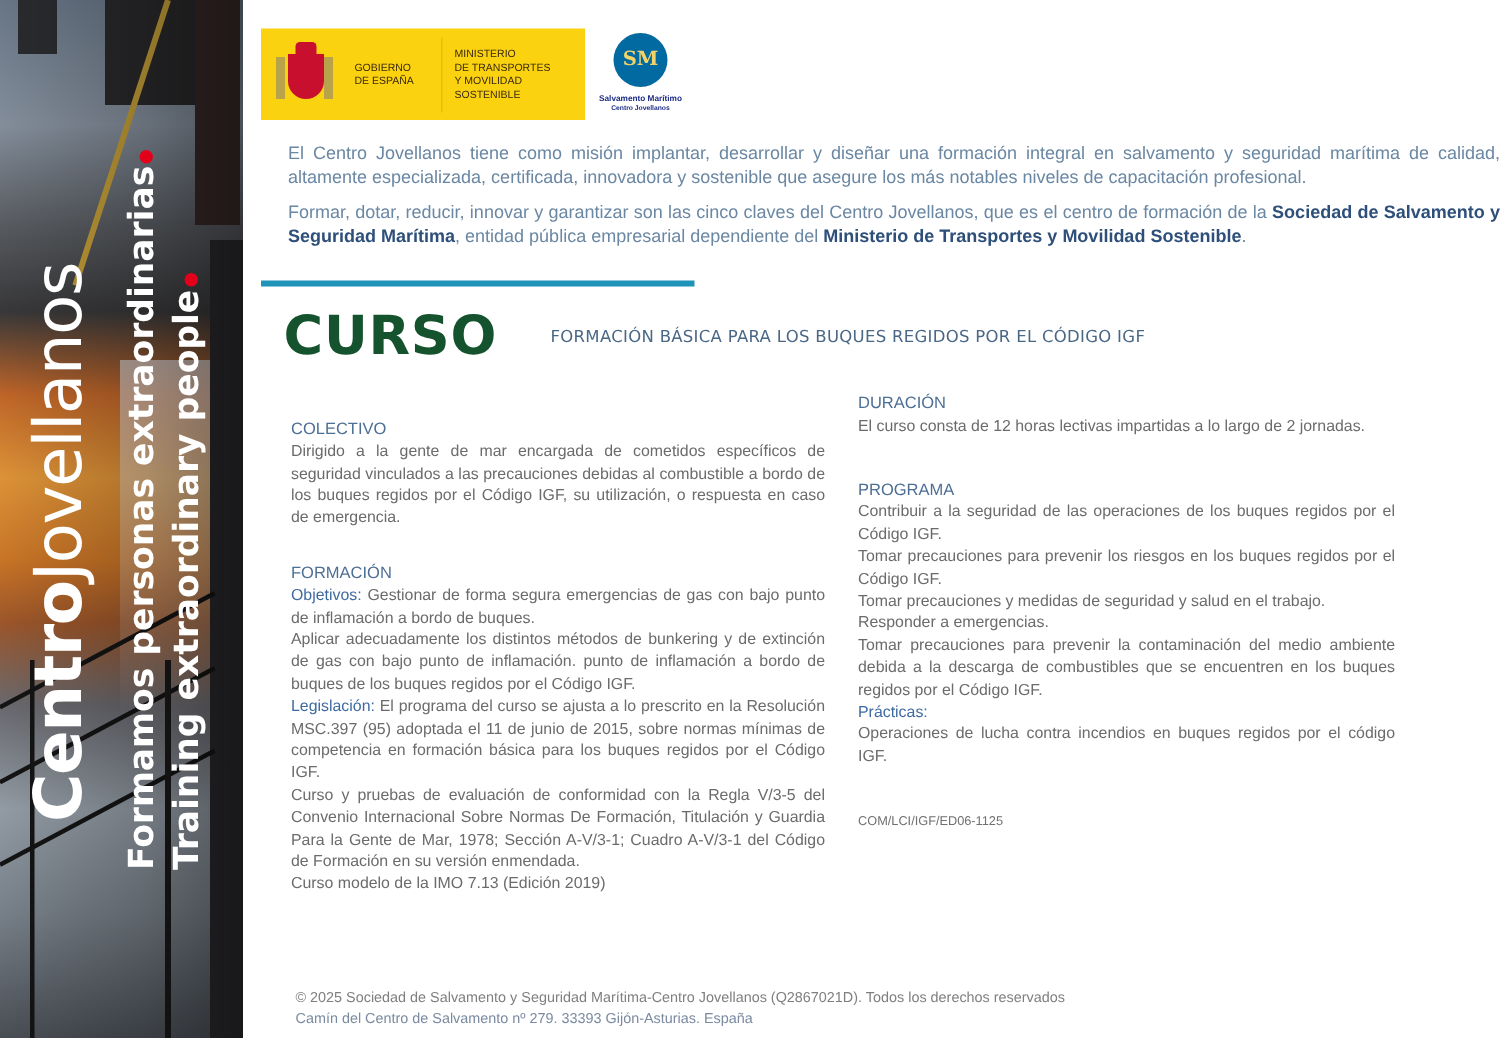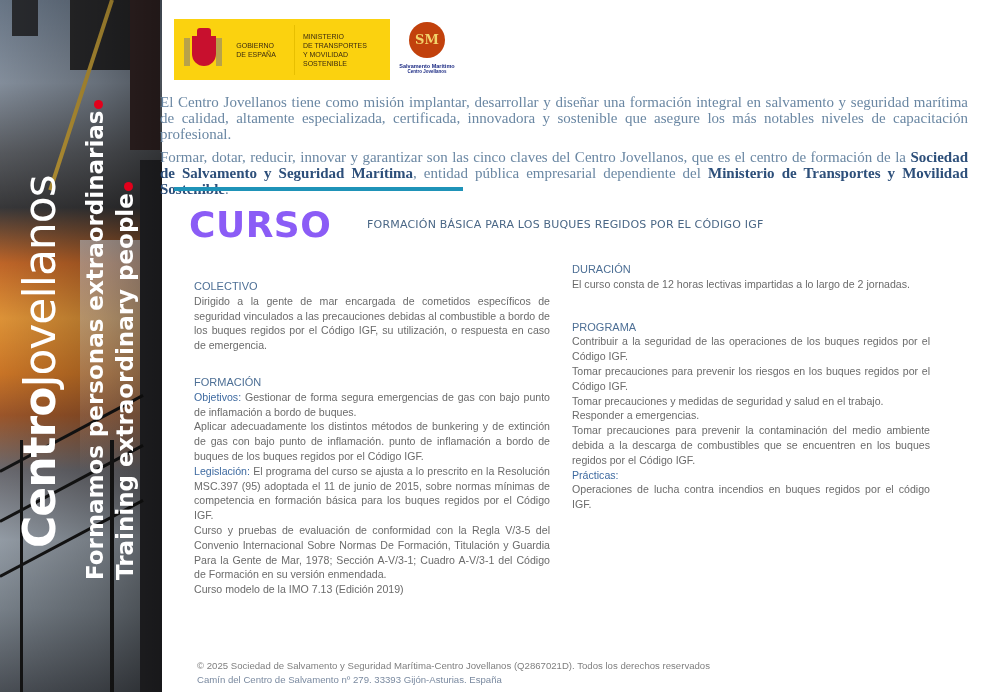--- a/index.html
+++ b/index.html
@@ -51,33 +51,33 @@
   }
   .gov-logo .shield .crown { position: absolute; left: 13px; top: 0; width: 14px; height: 8px; background: #c8102e; border-radius: 3px 3px 0 0; }
   .gov-logo .shield .body { position: absolute; left: 8px; top: 8px; width: 24px; height: 30px; background: #c8102e; border-radius: 0 0 12px 12px; }
   .gov-logo .shield .pill1 { position: absolute; left: 0; top: 10px; width: 6px; height: 28px; background: #b8a24a; }
   .gov-logo .shield .pill2 { position: absolute; right: 0; top: 10px; width: 6px; height: 28px; background: #b8a24a; }
   .gov-logo .gov-text { font-size: 7px; line-height: 9px; color: #3a2a10; margin-left: 14px; width: 52px; }
   .gov-logo .divider { width: 1px; height: 50px; background: #e7bf00; margin: 0 8px; }
   .gov-logo .min-text { font-size: 7px; line-height: 9px; color: #3a2a10; }
 
   .sm-logo { position: absolute; left: 396px; top: 22px; width: 62px; height: 58px; text-align: center; }
-  .sm-logo .circle { width: 36px; height: 36px; margin: 0 auto; border-radius: 50%; background: #c2410c; color: #f2d36a; font-family: "DejaVu Serif", serif; font-size: 13px; line-height: 36px; font-weight: bold; }
+  .sm-logo .circle { width: 36px; height: 36px; margin: 0 auto; border-radius: 50%; background: #0369a1; color: #f2d36a; font-family: "DejaVu Serif", serif; font-size: 13px; line-height: 36px; font-weight: bold; }
   .sm-logo .l1 { font-size: 5.5px; font-weight: bold; color: #1c2b84; margin-top: 5px; white-space: nowrap; }
   .sm-logo .l2 { font-size: 4.5px; font-weight: bold; color: #1c2b84; white-space: nowrap; }
 
   
-  .intro { position: absolute; left: 160px; top: 94px; width: 808px; font-size: 15px; line-height: 16px; color: #6a87a3; text-align: justify; font-family: Liberation Serif, serif; }
+  .intro { position: absolute; left: 192px; top: 94px; width: 808px; font-size: 12px; line-height: 16px; color: #6a87a3; text-align: justify; }
   .intro p { margin-bottom: 7px; }
   .intro .strong { color: #2d4f7a; font-weight: bold; }
 
   .rule { position: absolute; left: 174px; top: 187px; width: 289px; height: 4px; background: #1f93b8; }
 
   
-  .curso { position: absolute; left: 189px; top: 204px; font-family: "DejaVu Sans", sans-serif; font-weight: bold; font-size: 36px; color: #8b5cf6; letter-spacing: 0.5px; }
+  .curso { position: absolute; left: 189px; top: 204px; font-family: "DejaVu Sans", sans-serif; font-weight: bold; font-size: 36px; color: #14532d; letter-spacing: 0.5px; }
   .course-title { position: absolute; left: 367px; top: 218px; font-family: "DejaVu Sans", sans-serif; font-size: 11px; color: #4a6786; letter-spacing: 0.2px; white-space: nowrap; }
 
   
   .col { position: absolute; font-size: 10.6px; line-height: 14.8px; color: #6b6b6b; text-align: justify; }
   .col.left { left: 194px; top: 279px; width: 356px; }
   .col.right { left: 572px; top: 262px; width: 358px; }
   .sec-head { color: #4d6f95; font-size: 11px; margin-bottom: 0; }
   .label-blue { color: #3e6aa0; }
   .gap-b { height: 22px; }
   .gap-c { height: 28px; }
@@ -167,18 +167,19 @@
   <div class="gap-c"></div>
   <div class="sec-head">PROGRAMA</div>
   <div>Contribuir a la seguridad de las operaciones de los buques regidos por el Código IGF.</div>
   <div>Tomar precauciones para prevenir los riesgos en los buques regidos por el Código IGF.</div>
   <div>Tomar precauciones y medidas de seguridad y salud en el trabajo.</div>
   <div>Responder a emergencias.</div>
   <div>Tomar precauciones para prevenir la contaminación del medio ambiente debida a la descarga de combustibles que se encuentren en los buques regidos por el Código IGF.</div>
   <div class="label-blue">Prácticas:</div>
   <div>Operaciones de lucha contra incendios en buques regidos por el código IGF.</div>
   <div class="gap-c"></div>
+  <div class="code">COM/LCI/IGF/ED06-1125</div>
 </div>
 
 <div class="footer">
   <div>© 2025 Sociedad de Salvamento y Seguridad Marítima-Centro Jovellanos (Q2867021D). Todos los derechos reservados</div>
   <div class="line2">Camín del Centro de Salvamento nº 279. 33393 Gijón-Asturias. España</div>
 </div>
 
 </body></html>

